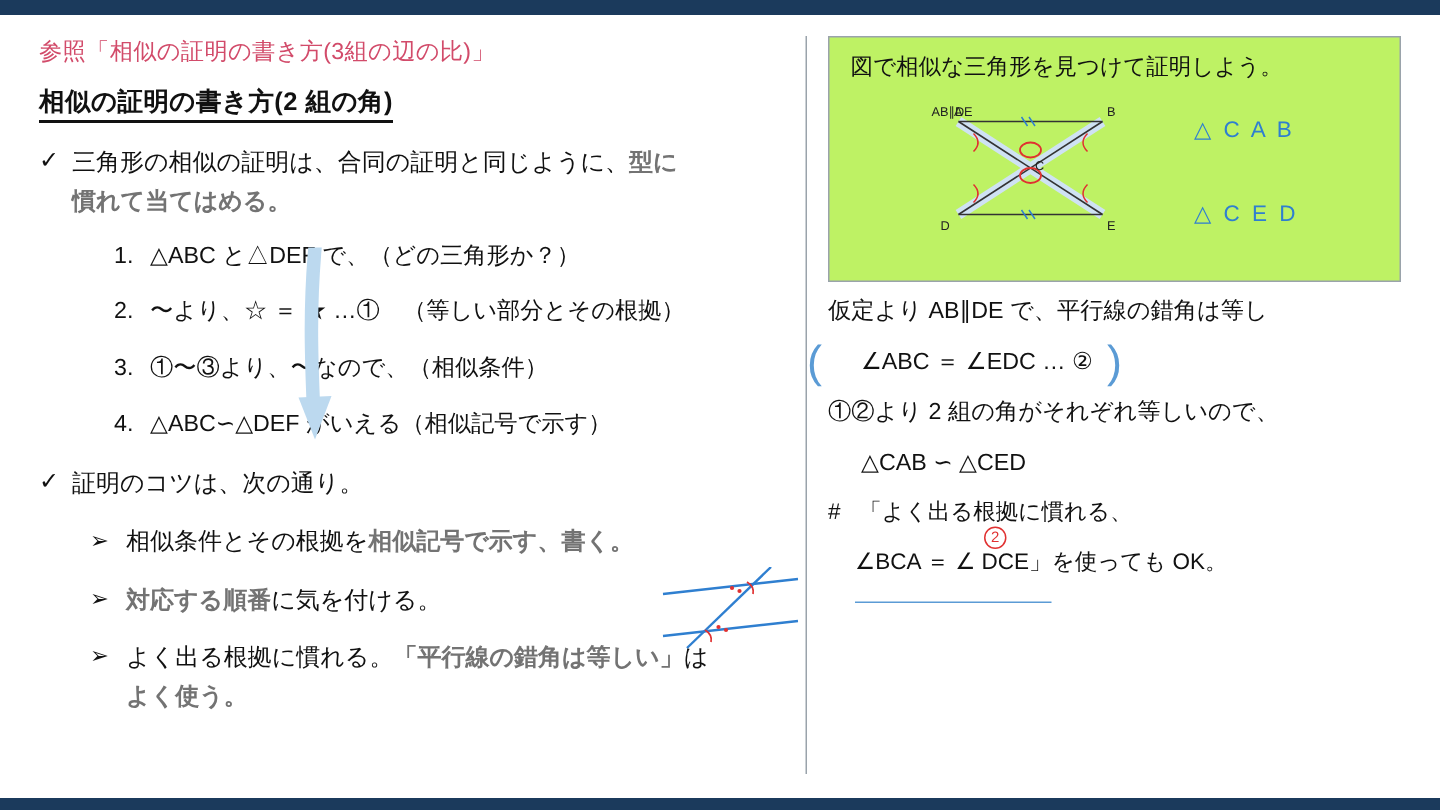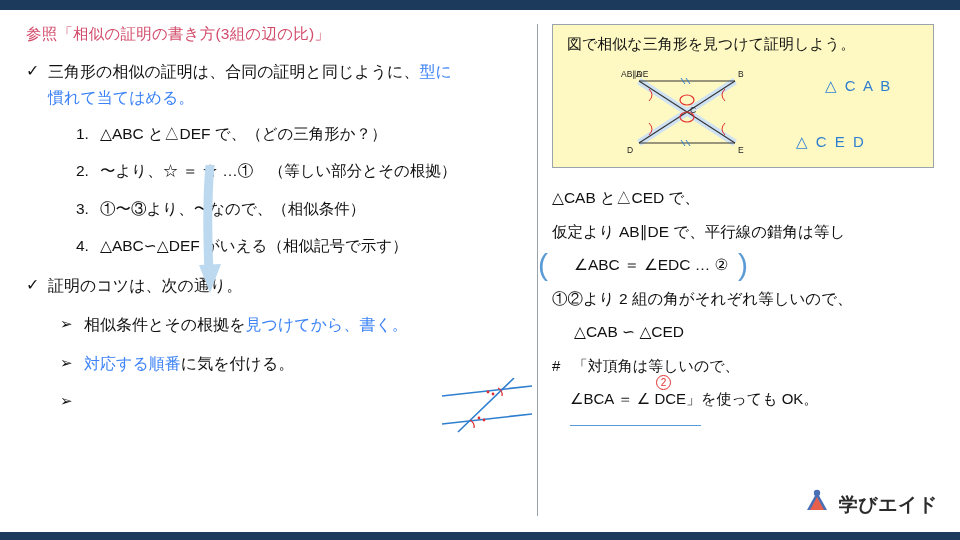--- a/index.html
+++ b/index.html
@@ -33,42 +33,42 @@
     display:inline-block;
     border-bottom:2px solid #111;
     padding-bottom:1px;
     letter-spacing:0.3px;
   }
 
   .bullet-row { display:flex; align-items:flex-start; margin-top:14px; }
   .check { color:#111; font-size:16px; width:22px; flex:none; line-height:1.5; }
   .arrow-g { color:#111; font-size:15px; width:24px; flex:none; line-height:1.55; }
   .txt { font-size:16px; line-height:1.62; color:#111; }
-  .red { color:#3b82f6; }
+  .red { color:#737373;font-weight:bold; }
 
   .numlist { margin-top:12px; margin-left:50px; }
   .numitem { font-size:15.5px; line-height:1.45; margin-bottom:15px; color:#111; white-space:nowrap;}
   .numitem .n { display:inline-block; width:24px; }
 
   .sub { margin-left:34px; }
   .subrow { display:flex; align-items:flex-start; margin-top:13px; }
 
   
   .big-arrow { position:absolute; left:196px; top:155px; width:30px; height:140px; }
 
   
   .doodle { position:absolute; left:440px; top:368px; width:96px; height:56px; }
 
   
   .right { position:absolute; left:552px; top:14px; width:398px; }
 
   .fig-box {
-    width:382px; height:144px;
+    width:382px; height:164px;
     border:1px solid #9aa3ab;
-    background:#fef9c3;
+    background:#bef264;
     position:relative;
   }
   .fig-title {
     position:absolute; left:14px; top:10px;
     font-size:15px; color:#111; white-space:nowrap;
   }
   .fig-label { position:absolute; font-size:8.5px; color:#222; }
   .fig-blue { position:absolute; color:#2f7fd0; font-size:15px; letter-spacing:2px; font-family:"Liberation Sans", sans-serif; }
 
   .proof { margin-top:12px; }
@@ -100,20 +100,23 @@
 <div class="bottom-bar"></div>
 
 <div class="page">
 
   <div class="divider"></div>
 
   <div class="left">
 
     <div class="ref-line">参照「相似の証明の書き方(3組の辺の比)」</div>
 
+    <div>
+      <span class="heading">相似の証明の書き方(2 組の角)</span>
+    </div>
 
     <div class="bullet-row">
       <div class="check">✓</div>
       <div class="txt">
         <span>三角形の相似の証明は、合同の証明と同じように、</span><span class="red">型に</span><br>
         <span class="red">慣れて当てはめる。</span>
       </div>
     </div>
 
     <div class="numlist">
@@ -133,31 +136,35 @@
 
     <div class="bullet-row">
       <div class="check">✓</div>
       <div class="txt">証明のコツは、次の通り。</div>
     </div>
 
     <div class="sub">
       <div class="subrow">
         <div class="arrow-g">➢</div>
         <div class="txt">
-          <span>相似条件とその根拠を</span><span class="red">見つけてから、書く。</span>
+          <span>相似条件とその根拠を</span><span class="red">相似記号で示す、書く。</span>
         </div>
       </div>
       <div class="subrow">
         <div class="arrow-g">➢</div>
         <div class="txt">
           <span class="red">対応する順番</span><span>に気を付ける。</span>
         </div>
       </div>
       <div class="subrow">
         <div class="arrow-g">➢</div>
+        <div class="txt">
+          <span>よく出る根拠に慣れる。</span><span class="red">「平行線の錯角は等しい」</span><span>は</span><br>
+          <span class="red">よく使う。</span>
+        </div>
       </div>
     </div>
   </div>
 
   <svg class="big-arrow" viewBox="0 0 30 140">
     <path d="M14 0 C10 45, 12 80, 13 108" stroke="#bcd9ef" stroke-width="9" fill="none" stroke-linecap="round"></path>
     <path d="M3 100 L14 128 L25 99 Z" fill="#bcd9ef"></path>
   </svg>
 
   <svg class="doodle" viewBox="0 0 96 56">
@@ -198,53 +205,42 @@
         <ellipse cx="134" cy="58" rx="7" ry="5" stroke="#e03131" stroke-width="1.2" fill="none"></ellipse>
       </svg>
 
       <div class="fig-label" style="left:68px; top:44px;">AB∥DE</div>
       <div class="fig-label" style="left:83px; top:44px;">A</div>
       <div class="fig-label" style="left:185px; top:44px;">B</div>
       <div class="fig-label" style="left:137px; top:80px;">C</div>
       <div class="fig-label" style="left:74px; top:120px;">D</div>
       <div class="fig-label" style="left:185px; top:120px;">E</div>
 
-      <div class="fig-blue" style="left:243px; top:52px;margin-left:29px;">△ C A B</div>
+      <div class="fig-blue" style="left:243px; top:52px;">△ C A B</div>
       <div class="fig-blue" style="left:243px; top:108px;">△ C E D</div>
     </div>
 
     <div class="proof" style="position:relative;">
-      <div class="pline" style="margin-top:22px">△CAB と△CED で、</div>
       <div class="pline">仮定より AB∥DE で、平行線の錯角は等し</div>
 
       <div style="position:relative;">
         <span class="paren-l" style="left:-14px; top:-9px;">(</span>
         <div class="pline indent">∠ABC ＝ ∠EDC … ②</div>
         <span class="paren-r" style="left:186px; top:-9px;">)</span>
       </div>
 
       <div class="pline">①②より 2 組の角がそれぞれ等しいので、</div>
       <div class="pline indent">△CAB ∽ △CED</div>
 
       <div class="pline sm">
         <span>#</span>
-        &nbsp;&nbsp;<span>「対頂角は等しいので、</span>
+        &nbsp;&nbsp;<span>「よく出る根拠に慣れる、</span>
       </div>
 
       <div class="pline sm" style="padding-left:18px; position:relative;">
         <span class="circ2" style="position:absolute; left:104px; top:-16px;">2</span>
         <span class="hl-underline">∠BCA ＝ ∠ DCE」</span><span>を使っても OK。</span>
       </div>
     </div>
   </div>
 
-  <div class="logo">
-    <svg width="34" height="30" viewBox="0 0 34 30" style="margin-right:5px">
-      <path d="M17 4 L27 22 L7 22 Z" fill="#4a6fb5"></path>
-      <path d="M17 9 L24 22 L10 22 Z" fill="#e8604c"></path>
-      <circle cx="17" cy="5" r="3.2" fill="#4a6fb5"></circle>
-    </svg>
-    <div>
-      <div class="logo-txt">学びエイド</div>
-    </div>
-  </div>
 
 </div>
 
 </body></html>

